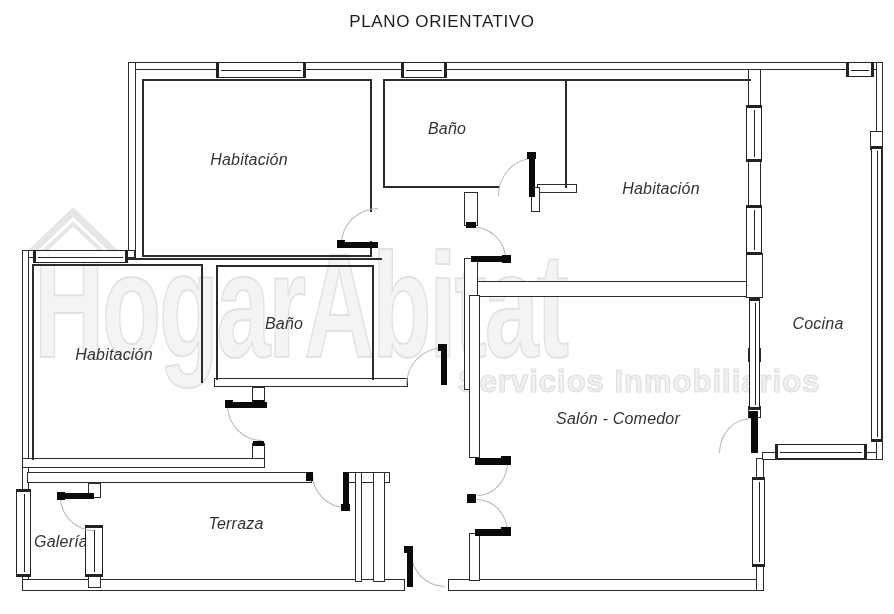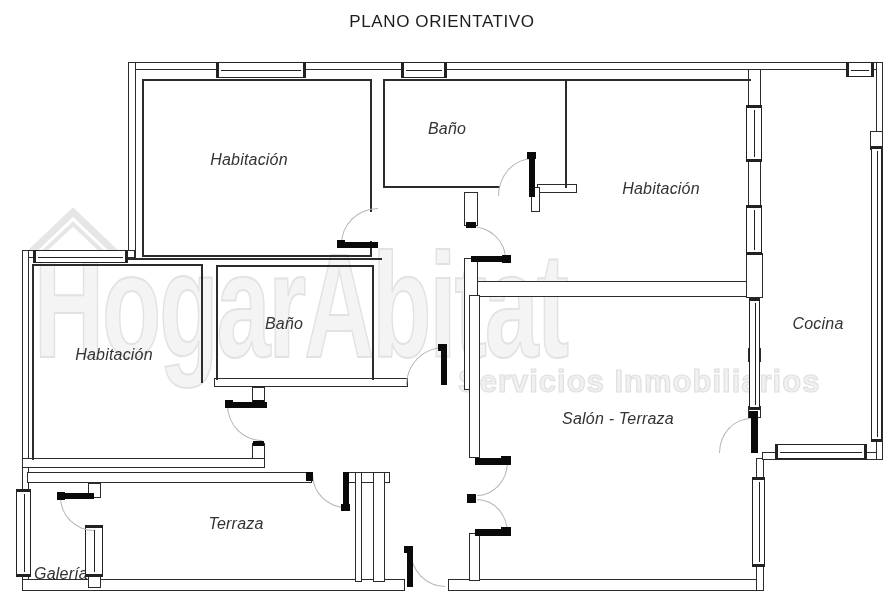--- a/index.html
+++ b/index.html
@@ -55,23 +55,23 @@
   <div id="wm-tagline">Servicios Inmobiliarios</div>
 
   <div id="plan-title" class="z">PLANO ORIENTATIVO</div>
 
   <div class="room-label z" style="left:249px;top:160px;">Habitación</div>
   <div class="room-label z" style="left:447px;top:129px;">Baño</div>
   <div class="room-label z" style="left:661px;top:189px;">Habitación</div>
   <div class="room-label z" style="left:114px;top:355px;">Habitación</div>
   <div class="room-label z" style="left:284px;top:324px;">Baño</div>
   <div class="room-label z" style="left:818px;top:324px;">Cocina</div>
-  <div class="room-label z" style="left:618px;top:419px;">Salón - Terraza</div>
+  <div class="room-label z" style="left:618px;top:419px;">Salón - Comedor</div>
   <div class="room-label z" style="left:236px;top:524px;">Terraza</div>
-  <div class="room-label z" style="left:61px;top:542px;margin-top:32px;">Galería</div>
+  <div class="room-label z" style="left:61px;top:542px;">Galería</div>
 <div class="wb z" style="left: 128px; top: 62px; width: 755px; height: 8px;"></div>
     <div class="wb z" style="left: 128px; top: 62px; width: 8px; height: 196px;"></div>
     <div class="wb z" style="left: 22px; top: 250px; width: 113px; height: 8px;"></div>
     <div class="wb z" style="left: 22px; top: 250px; width: 7px; height: 338px;"></div>
     <div class="wb z" style="left: 22px; top: 579px; width: 383px; height: 12px;"></div>
     <div class="wb z" style="left: 448px; top: 579px; width: 315px; height: 12px;"></div>
     <div class="wb z" style="left: 756px; top: 458px; width: 8px; height: 133px;"></div>
     <div class="wb z" style="left: 762px; top: 452px; width: 121px; height: 8px;"></div>
     <div class="wb z" style="left: 876px; top: 62px; width: 7px; height: 398px;"></div>
     <div class="wb z" style="left: 477px; top: 281px; width: 274px; height: 16px;"></div>

